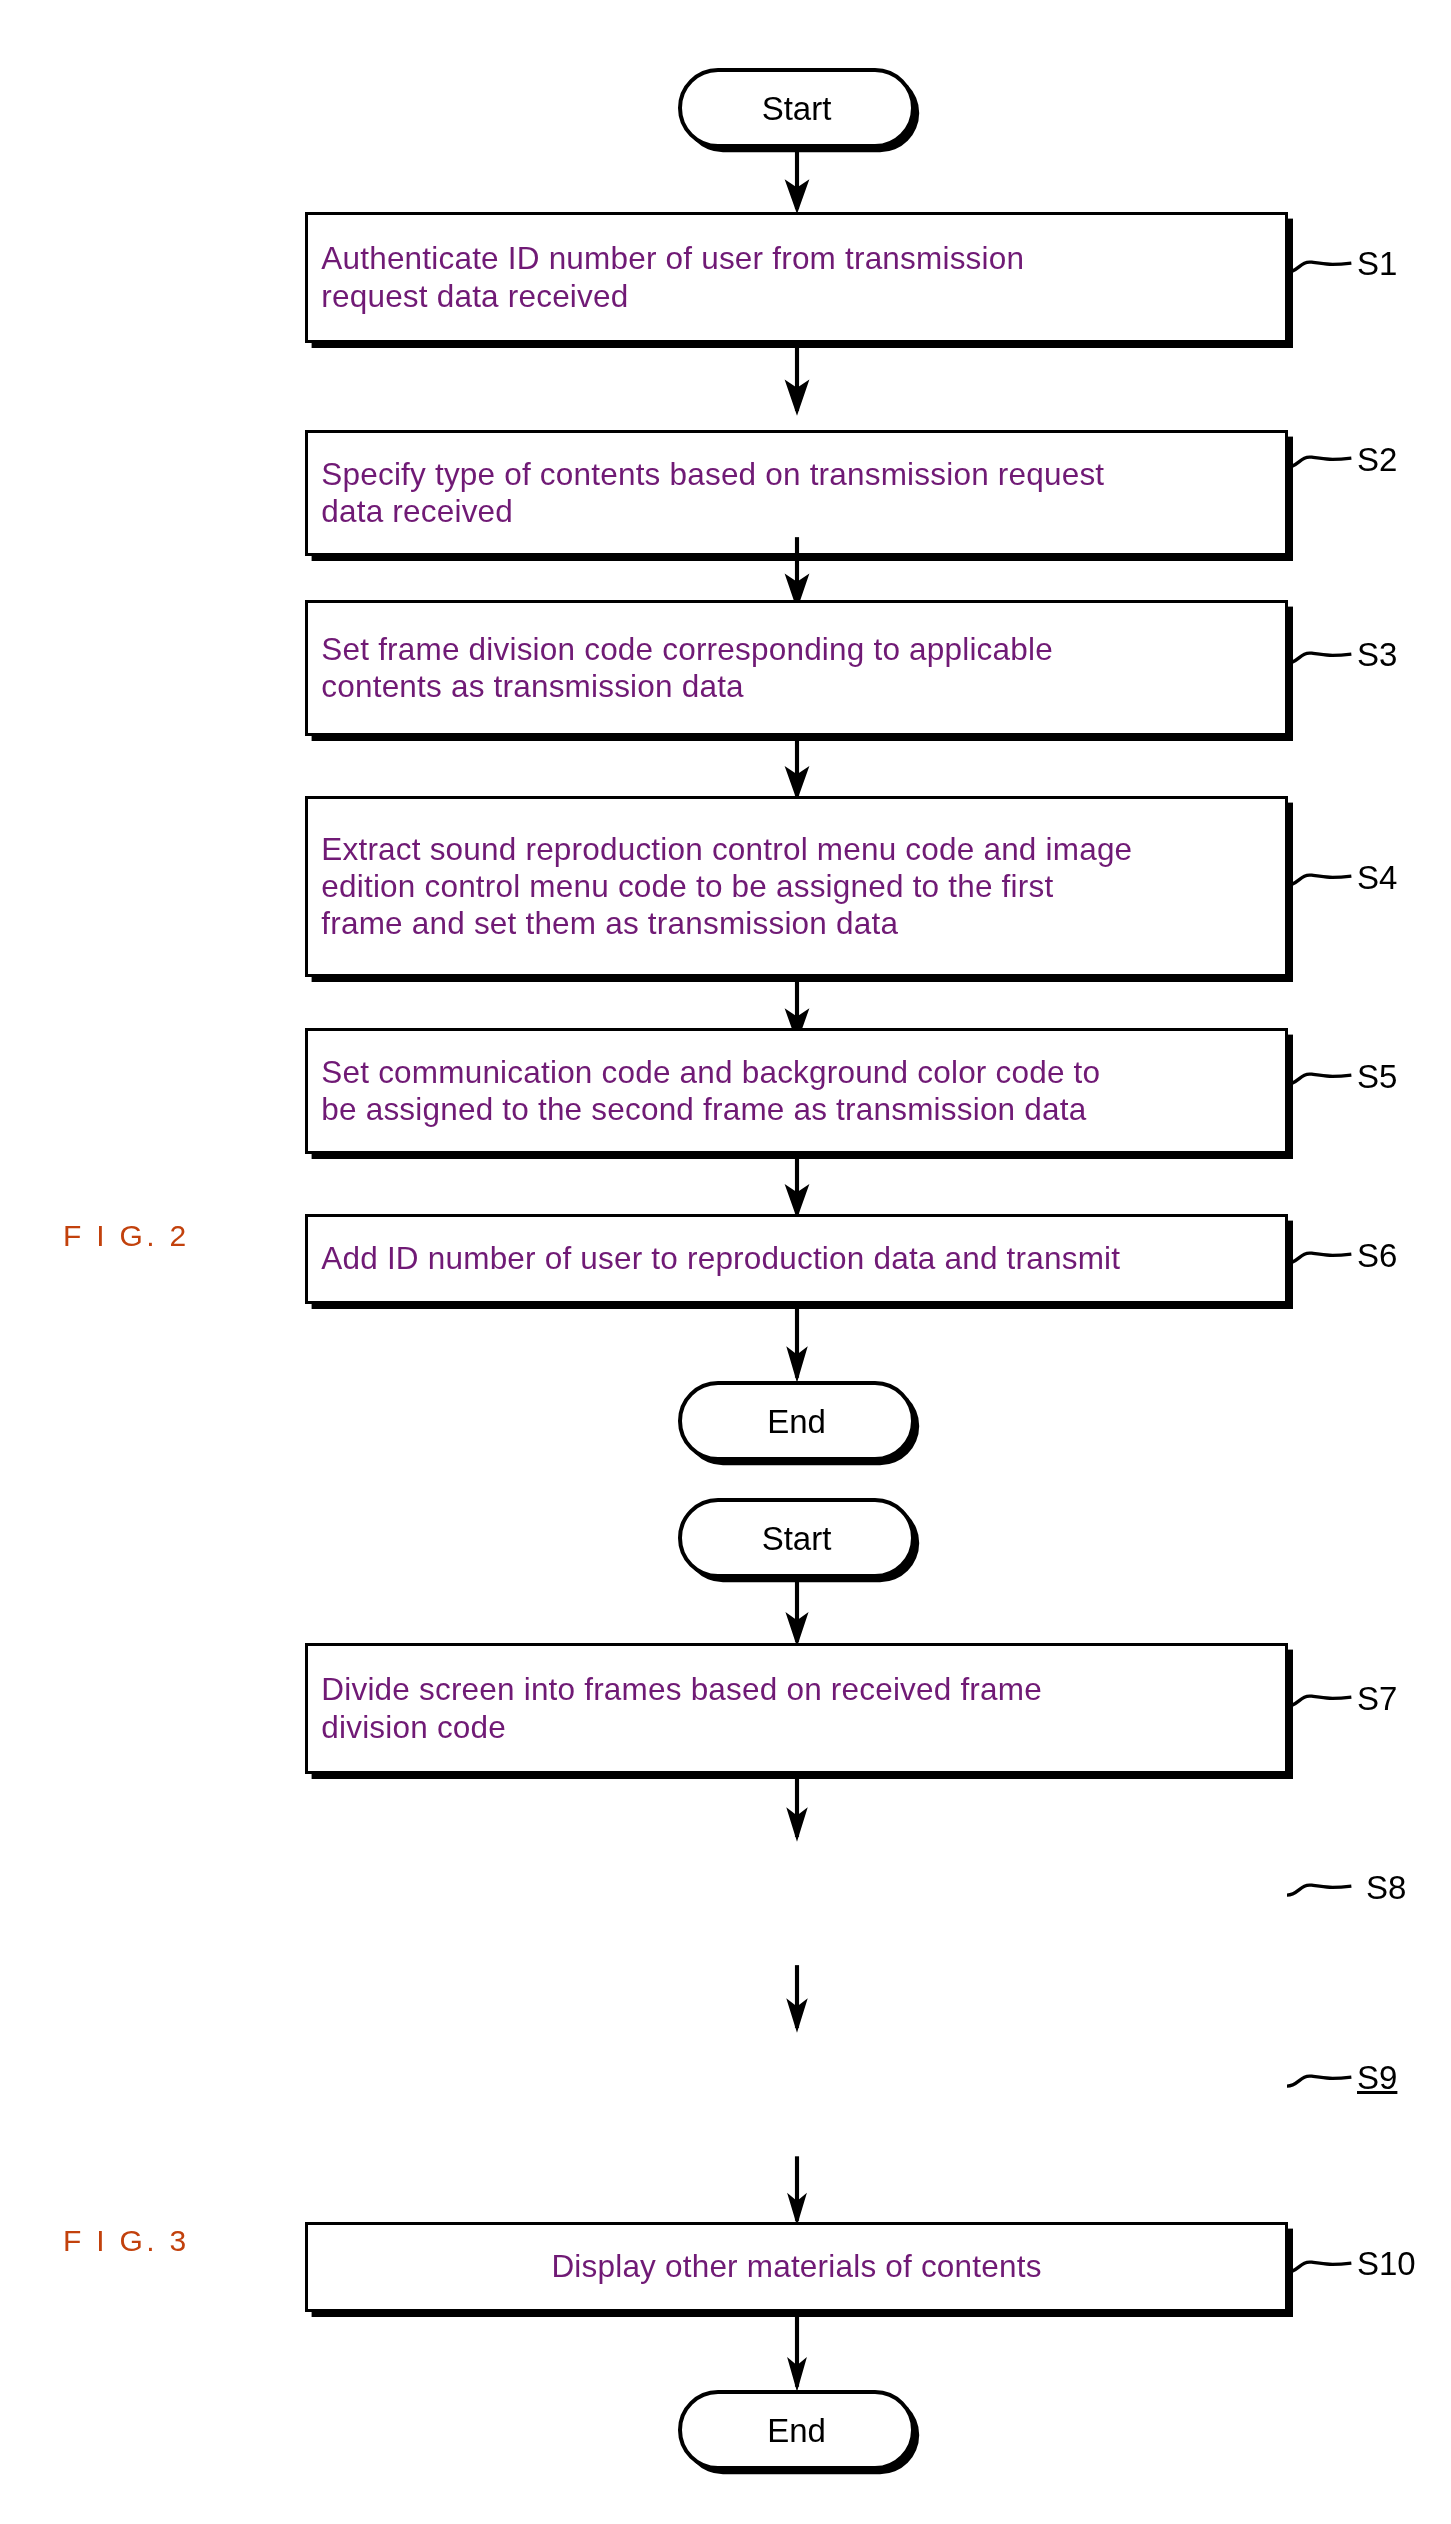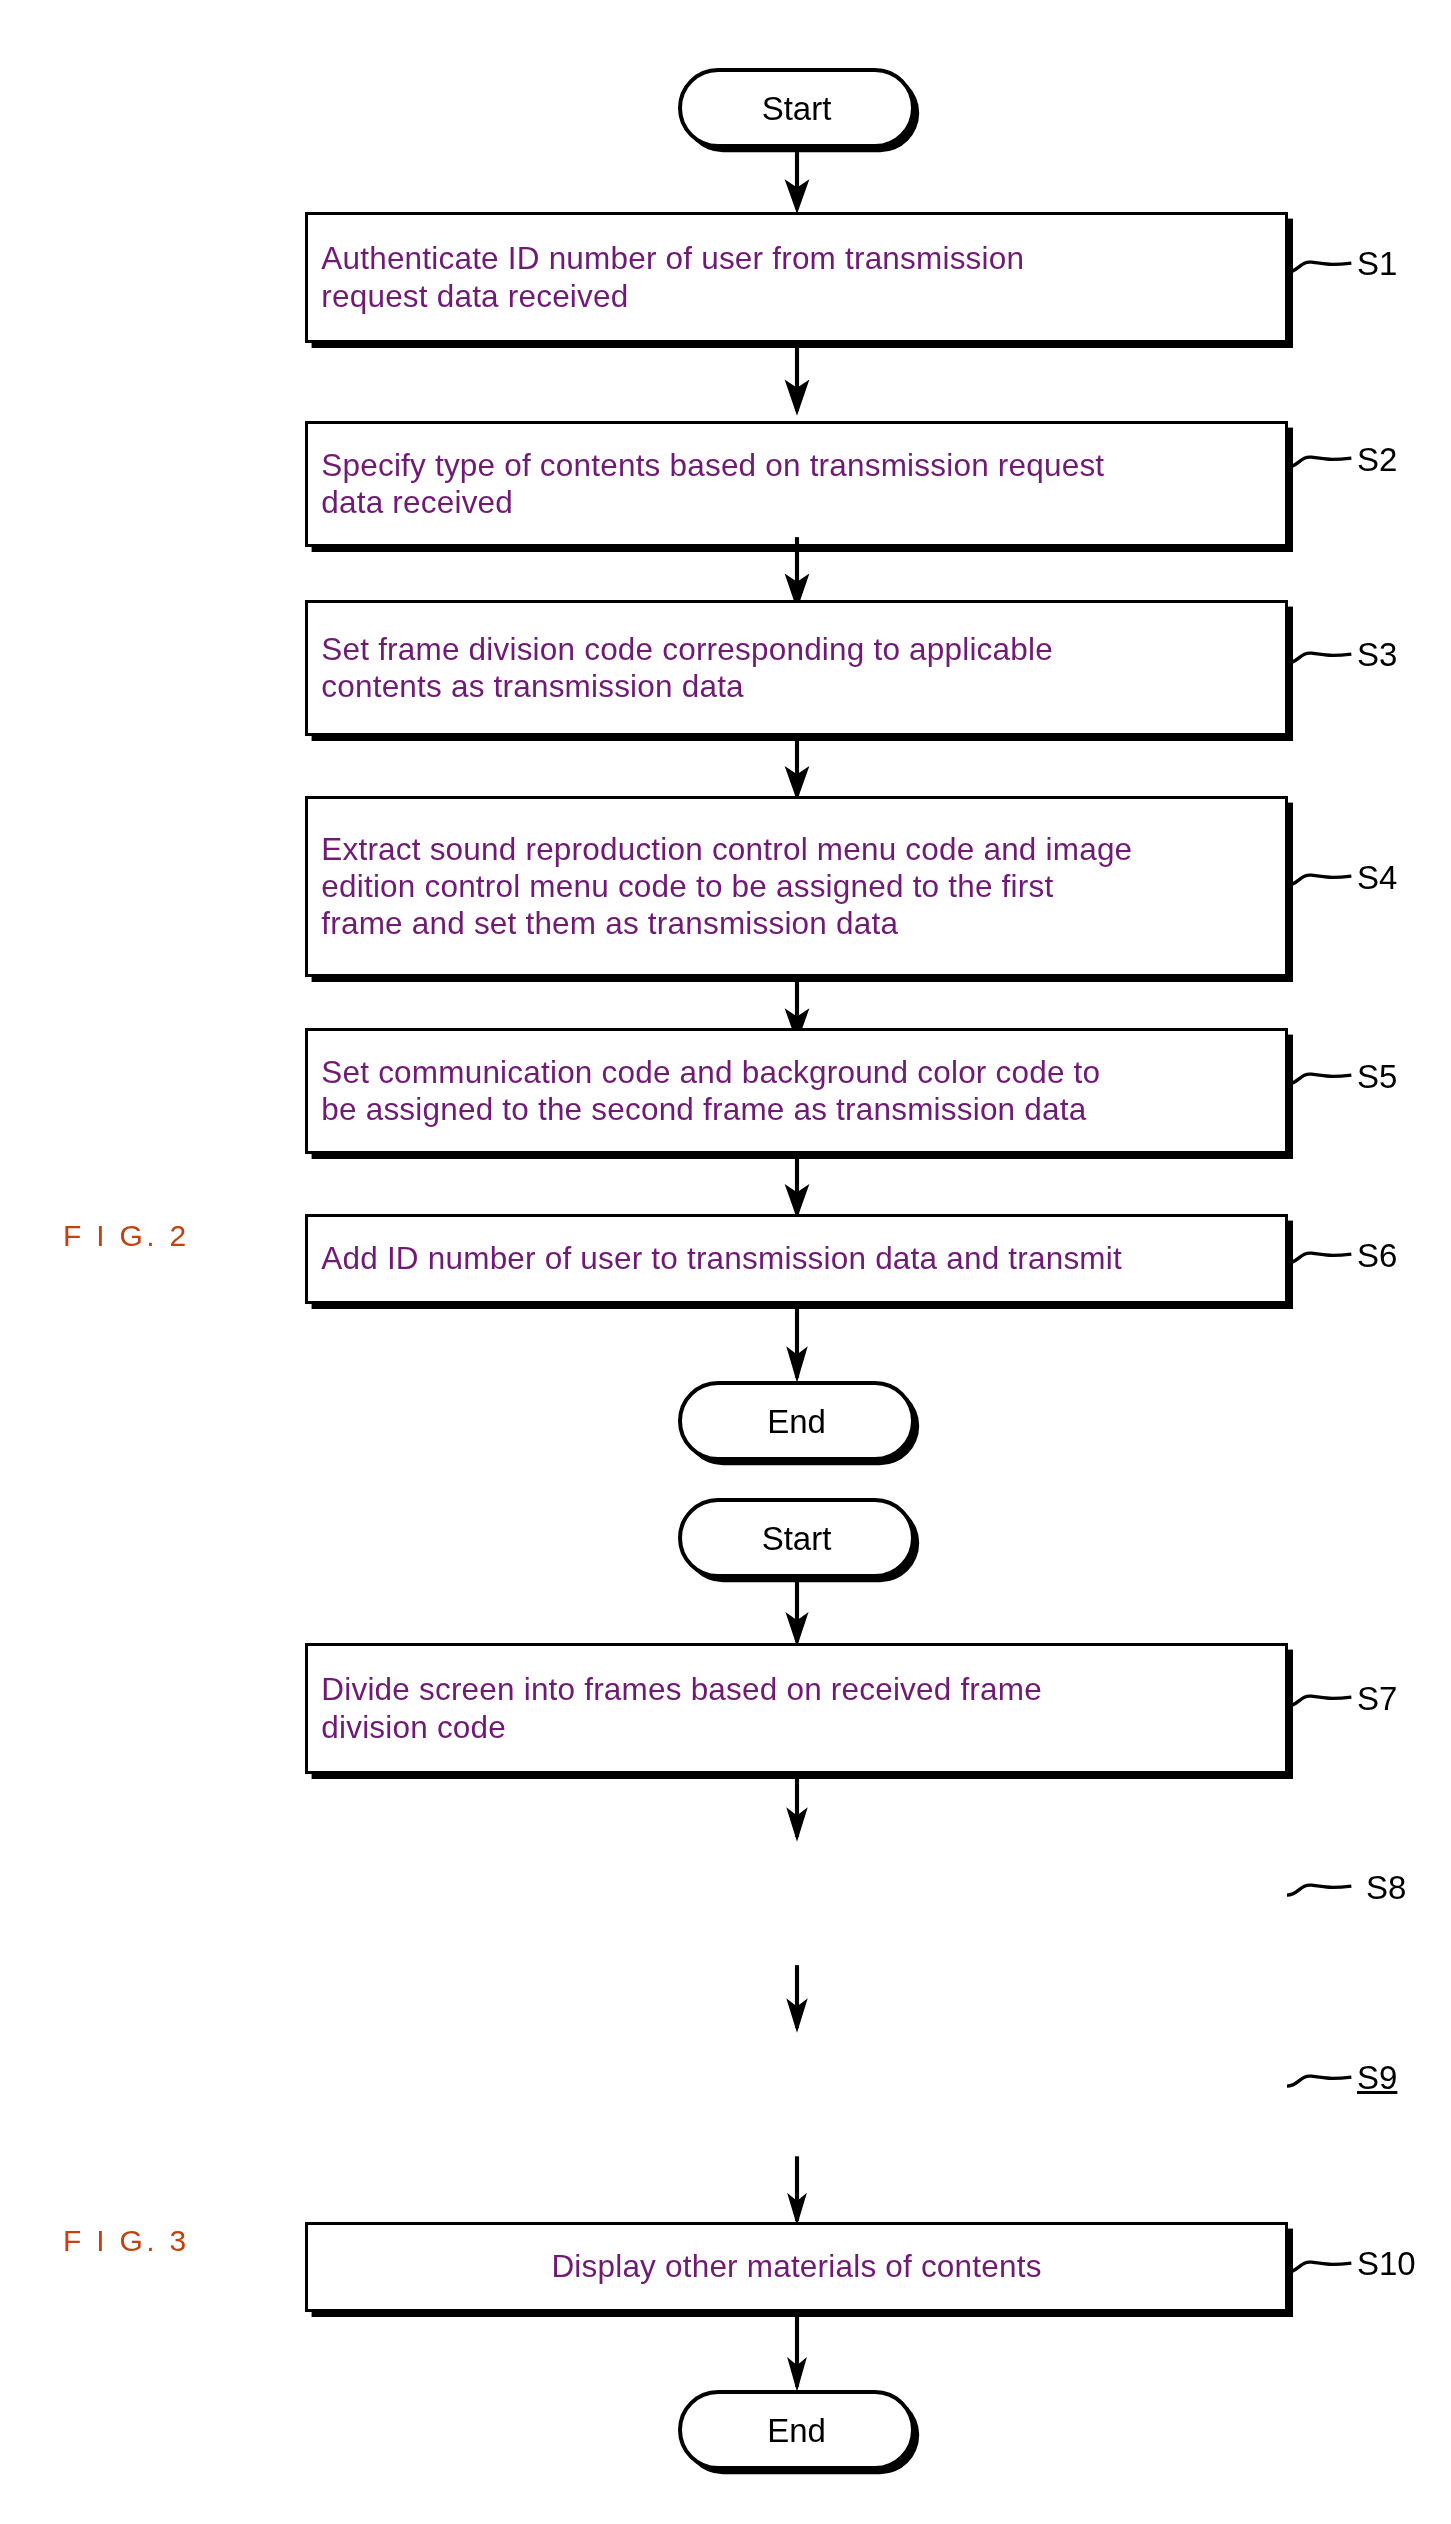--- a/index.html
+++ b/index.html
@@ -121,21 +121,21 @@
   <svg class="leader" style="left:1287px; top:249px;" width="66" height="38" viewBox="0 0 80 46">
     <path d="M0,28 C14,28 16,14 30,16 C44,18 52,20 78,17" stroke="#000" stroke-width="4" fill="none"></path>
   </svg>
   <div class="step-label" style="left:1357px; top:247px;">S1</div>
 
   <svg class="arrow" style="left:778px; top:343px;" width="38" height="73" viewBox="0 0 46 88">
     <line x1="23" y1="0" x2="23" y2="82" stroke="#000" stroke-width="5"></line>
     <polygon points="23,88 8,44 23,54 38,44" fill="#000"></polygon>
   </svg>
 
-  <div class="proc left" style="left:305px; top:421px; width:983px; height:126px;">
+  <div class="proc left" style="left:305px; top:430px; width:983px; height:126px;">
     <span class="txt">Specify type of contents based on transmission request
 data received</span>
   </div>
   <svg class="leader" style="left:1287px; top:444px;" width="66" height="38" viewBox="0 0 80 46">
     <path d="M0,28 C14,28 16,14 30,16 C44,18 52,20 78,17" stroke="#000" stroke-width="4" fill="none"></path>
   </svg>
   <div class="step-label" style="left:1357px; top:443px;">S2</div>
 
   <svg class="arrow" style="left:778px; top:537px;" width="38" height="73" viewBox="0 0 46 88">
     <line x1="23" y1="0" x2="23" y2="82" stroke="#000" stroke-width="5"></line>
@@ -179,21 +179,21 @@
     <path d="M0,28 C14,28 16,14 30,16 C44,18 52,20 78,17" stroke="#000" stroke-width="4" fill="none"></path>
   </svg>
   <div class="step-label" style="left:1357px; top:1060px;">S5</div>
 
   <svg class="arrow" style="left:778px; top:1154px;" width="38" height="65" viewBox="0 0 46 78">
     <line x1="23" y1="0" x2="23" y2="72" stroke="#000" stroke-width="5"></line>
     <polygon points="23,78 8,36 23,46 38,36" fill="#000"></polygon>
   </svg>
 
   <div class="proc left" style="left:305px; top:1214px; width:983px; height:90px;">
-    <span class="txt">Add ID number of user to transmission data and transmit</span>
+    <span class="txt">Add ID number of user to reproduction data and transmit</span>
   </div>
   <svg class="leader" style="left:1287px; top:1240px;" width="66" height="38" viewBox="0 0 80 46">
     <path d="M0,28 C14,28 16,14 30,16 C44,18 52,20 78,17" stroke="#000" stroke-width="4" fill="none"></path>
   </svg>
   <div class="step-label" style="left:1357px; top:1239px;">S6</div>
 
   <svg class="arrow" style="left:778px; top:1303px;" width="38" height="80" viewBox="0 0 46 96">
     <line x1="23" y1="0" x2="23" y2="90" stroke="#000" stroke-width="5"></line>
     <polygon points="23,96 10,52 23,62 36,52" fill="#000"></polygon>
   </svg>

